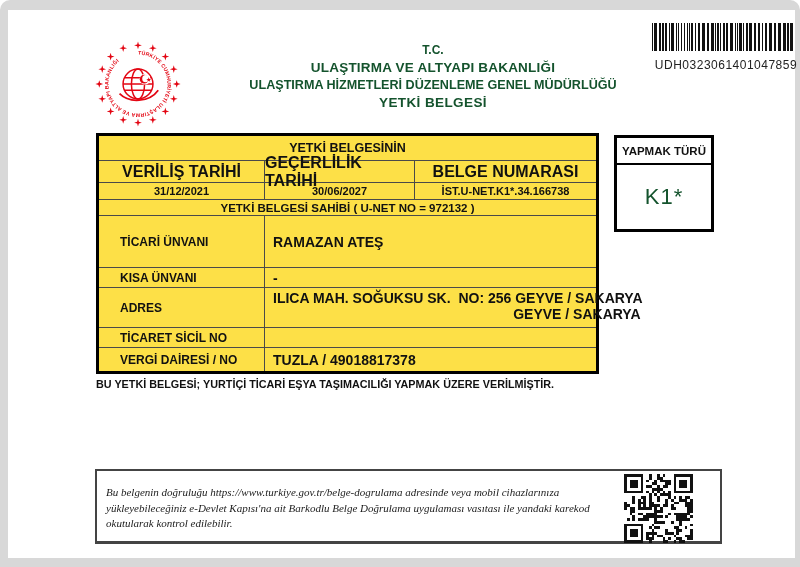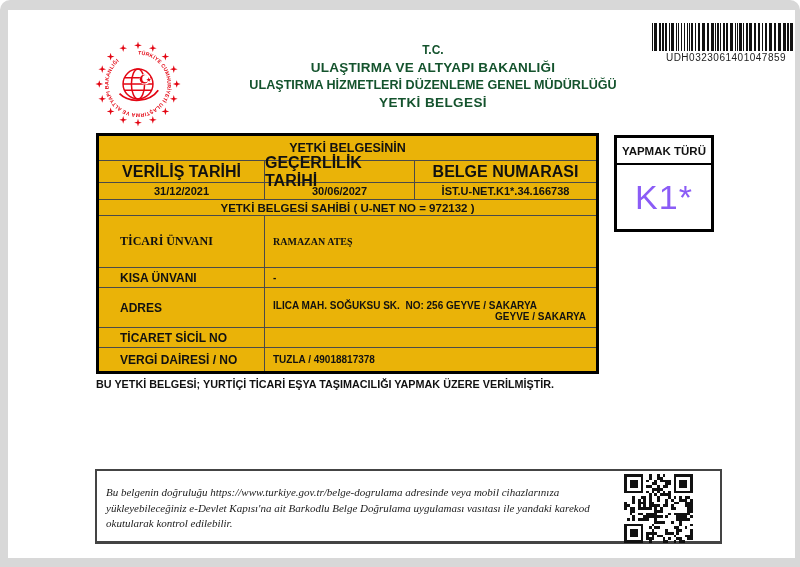--- a/index.html
+++ b/index.html
@@ -9,52 +9,52 @@
 
   .seal{position:absolute;left:86px;top:30px;width:88px;height:88px;}
 
   .header{position:absolute;left:100px;top:33px;width:650px;text-align:center;color:#14532d;font-weight:bold;}
   .header .h1{font-size:12px;margin-bottom:3px;}
   .header .h2{font-size:13.5px;margin-bottom:3px;letter-spacing:.2px;}
   .header .h3{font-size:12.6px;margin-bottom:3px;}
   .header .h4{font-size:13.5px;letter-spacing:.4px;}
 
   .barcode-wrap{position:absolute;left:644px;top:13px;width:148px;text-align:center;}
-  .barcode-text{font-size:10px;letter-spacing:.5px;color:#222;margin-top:1px;white-space:nowrap;}
+  .barcode-text{font-size:12px;letter-spacing:.5px;color:#222;margin-top:7px;white-space:nowrap;}
 
   .ctable{position:absolute;left:88px;top:123px;width:503px;height:241px;border:3px solid #000;
-          box-sizing:border-box;display:flex;flex-direction:column;font-weight:bold;color:#111;background:#eab308;}
+          box-sizing:border-box;display:flex;flex-direction:column;font-weight:bold;color:#111;background:#fde047;}
   .trow{border-bottom:1px solid #4a4a4a;display:flex;align-items:center;box-sizing:border-box;flex:0 0 auto;}
   .trow.last{border-bottom:none;flex:1;}
   .r1{height:25px;justify-content:center;font-size:12.5px;}
   .r2{height:22px;font-size:16px;}
   .r3{height:17px;font-size:11px;}
   .r4{height:16px;justify-content:center;font-size:11.5px;}
-  .r5{height:52px;font-family:Liberation Serif, serif;}
+  .r5{height:52px;}
   .r6{height:20px;}
   .r7{height:40px;}
   .r8{height:20px;}
   .c{height:100%;display:flex;align-items:center;justify-content:center;box-sizing:border-box;}
   .c1{width:166px;border-right:1px solid #4a4a4a;}
   .c2{width:150px;border-right:1px solid #4a4a4a;}
   .c3{flex:1;text-align:right;}
   .lbl{width:166px;border-right:1px solid #4a4a4a;height:100%;display:flex;align-items:center;
        padding-left:21px;box-sizing:border-box;font-size:12px;flex:0 0 auto;}
-  .val{flex:1;padding-left:8px;font-size:10px;}
+  .val{flex:1;padding-left:8px;font-size:14px;}
   .adr{display:flex;flex-direction:column;justify-content:flex-end;height:100%;
        box-sizing:border-box;padding:4px 8px 5px 8px;}
   .adr .line1{white-space:pre;}
   .adr .line2{text-align:right;padding-right:2px;}
 
   .btbox{position:absolute;left:606px;top:125px;width:100px;height:97px;border:3px solid #000;
          box-sizing:border-box;background:#fff;}
   .bt-head{height:25px;border-bottom:2px solid #000;display:flex;align-items:center;justify-content:center;
            font-weight:bold;font-size:11.5px;color:#111;}
   .bt-value{height:calc(100% - 27px);display:flex;align-items:center;justify-content:center;
-            font-size:34px;color:#8b5cf6;letter-spacing:1px;}
+            font-size:22px;color:#14532d;letter-spacing:1px;}
 
   .statement{position:absolute;left:88px;top:368px;font-size:10.8px;font-weight:bold;color:#111;white-space:nowrap;}
 
   .vbox{position:absolute;left:87px;top:459px;width:627px;height:75px;border:2px solid #444;
         border-bottom-width:3px;box-sizing:border-box;background:#fff;}
   .vnote{position:absolute;left:9px;top:14px;width:508px;font-family:"Liberation Serif",serif;
          font-style:italic;font-size:11px;line-height:1.42;color:#1a1a1a;}
   #qr-svg{position:absolute;right:27px;top:3px;width:69px;height:69px;}
   #barcode-svg{display:block;margin:0 auto;}
 </style>

